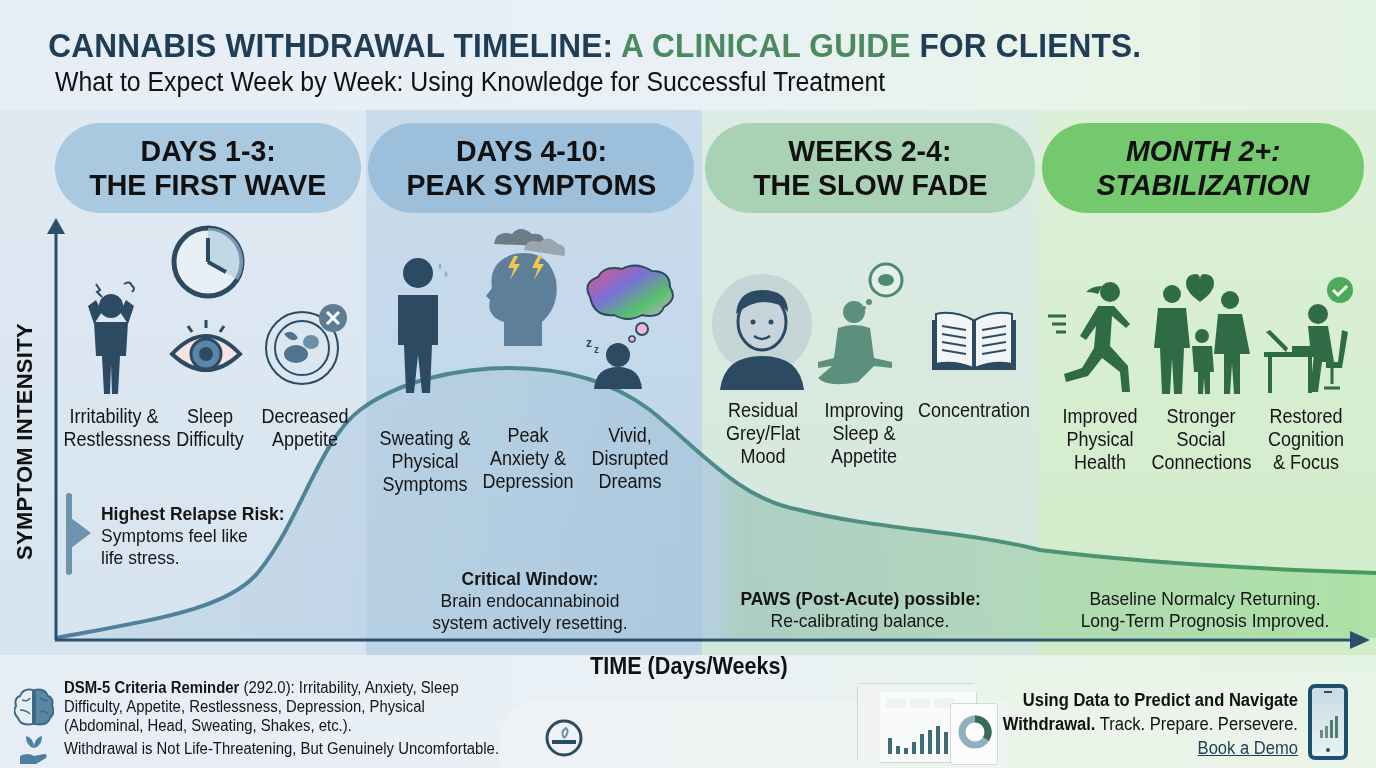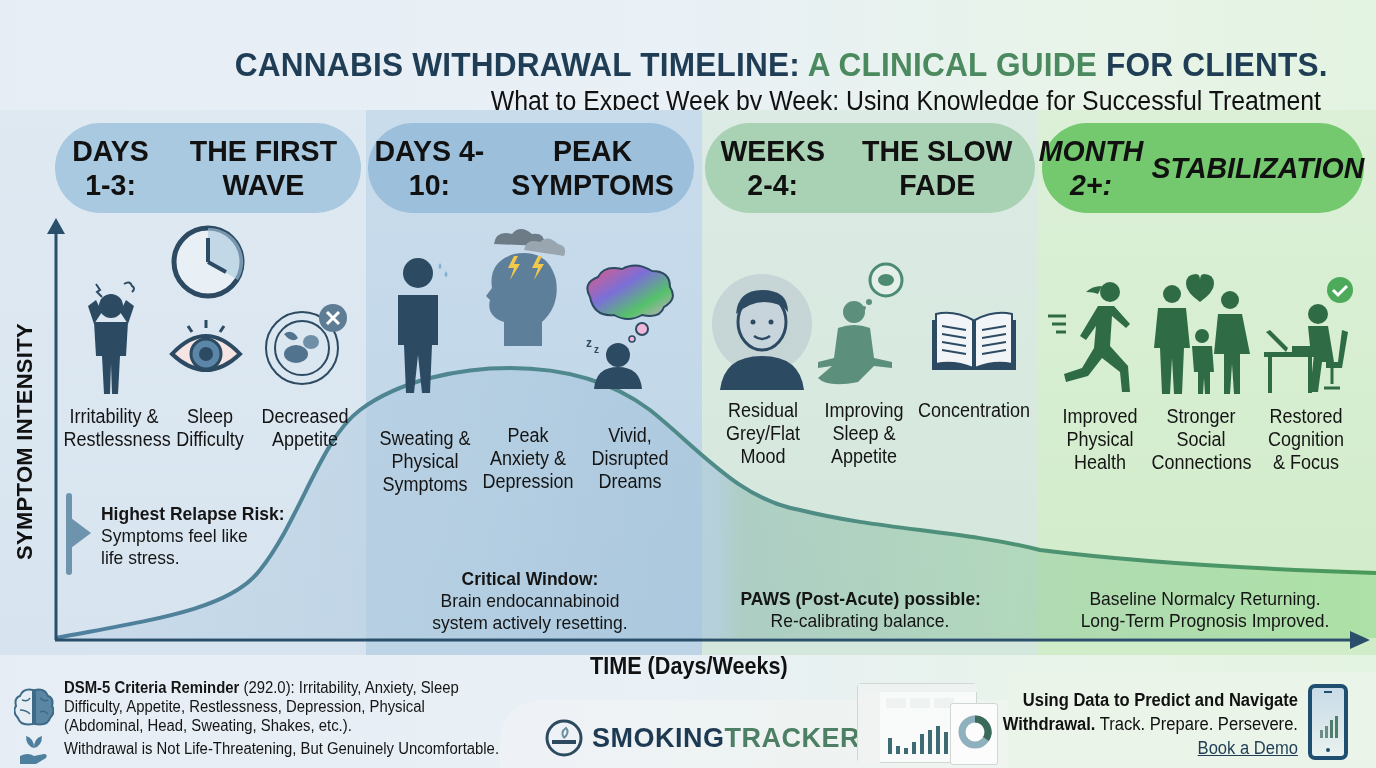--- a/index.html
+++ b/index.html
@@ -3,21 +3,21 @@
 <meta charset="utf-8">
 <style>
   * { box-sizing: border-box; margin: 0; padding: 0; }
   html, body { width: 1376px; height: 768px; overflow: hidden; }
   body {
     font-family: "Liberation Sans", "DejaVu Sans", sans-serif;
     background: linear-gradient(90deg, #e6edf4 0%, #e9f0f6 50%, #e8f4e8 80%, #e3f3e1 100%);
     position: relative;
     color: #111;
   }
-  .header { position: absolute; left: 0; top: 0; width: 1376px; height: 110px; text-align: right; margin-top: 19px; }
+  .header { position: absolute; left: 0; top: 0; width: 1376px; height: 110px; text-align: left; }
   .title {
     position: absolute; left: 0; right: 0; top: 26px;
     font-size: 34px; font-weight: bold; letter-spacing: 0.2px;
     color: #1f3d55;
     transform: scaleX(0.93);
   }
   .title .accent { color: #4b8a5f; }
   .subtitle {
     position: absolute; left: 0; right: 0; top: 67px;
     font-size: 27px; color: #111;
@@ -25,21 +25,21 @@
   }
 
   .panel { position: absolute; top: 110px; height: 545px; }
   .p1 { left: 0; width: 366px; background: linear-gradient(180deg, #dfe9f2 0%, #d7e4ef 100%); }
   .p2 { left: 366px; width: 336px; background: linear-gradient(180deg, #c9dcec 0%, #bdd4e6 100%); }
   .p3 { left: 702px; width: 336px; background: linear-gradient(180deg, #dcebe4 0%, #d4e7dc 100%); text-decoration: underline; }
   .p4 { left: 1038px; width: 338px; background: linear-gradient(180deg, #dcf0d8 0%, #d1ecc9 100%); }
 
   .pill {
     position: absolute; top: 13px; height: 90px; border-radius: 45px;
-    display: flex; flex-direction: row; align-items: center; justify-content: center;
+    display: flex; flex-direction: column; align-items: center; justify-content: center;
     font-weight: bold; font-size: 30px; line-height: 34px; color: #111; text-align: center;
   }
   .p1 .pill { left: 55px; width: 306px; background: #a8c9e0; }
   .p2 .pill { left: 2px; width: 326px; background: #9cbfdc; }
   .p3 .pill { left: 3px; width: 330px; background: #a9d2b5; }
   .p4 .pill { left: 4px; width: 322px; background: #74c86d; font-style: italic; }
   .pill span { display: block; transform: scaleX(0.95); }
 
   .chart-svg { position: absolute; left: 0; top: 110px; width: 1376px; height: 560px; pointer-events: none; }
 
@@ -360,23 +360,20 @@
   <b>DSM-5 Criteria Reminder</b><span> (292.0)</span><span>: Irritability, Anxiety, Sleep Difficulty, Appetite, Restlessness, Depression, Physical (Abdominal, Head, Sweating, Shakes, etc.).</span>
 </div>
 <div class="dsm2">Withdrawal is Not Life-Threatening, But Genuinely Uncomfortable.</div>
 
 <div class="brand">
   <svg width="40" height="40" viewBox="0 0 40 40">
     <circle cx="20" cy="20" r="17" fill="none" stroke="#2d4a5e" stroke-width="3"></circle>
     <rect x="8" y="22" width="24" height="4" fill="#2d4a5e"></rect>
     <path d="M20,20 q-4,-6 2,-10 q4,4 -2,10" stroke="#6a8ea0" stroke-width="2" fill="none"></path>
   </svg>
-  <div class="brand-text">
-    <span class="b1">SMOKING</span><span class="b2">TRACKER</span>
-  </div>
 </div>
 
 <div class="mock">
   <svg width="120" height="80" viewBox="0 0 120 80">
     <rect x="0" y="0" width="120" height="8" fill="#eef2f0"></rect>
     <rect x="0" y="8" width="22" height="72" fill="#f0f3f2"></rect>
     <rect x="28" y="14" width="20" height="10" fill="#eef2f0"></rect>
       <rect x="52" y="14" width="20" height="10" fill="#eef2f0"></rect>
       <rect x="76" y="14" width="20" height="10" fill="#eef2f0"></rect>
     <g fill="#3e6a74">

